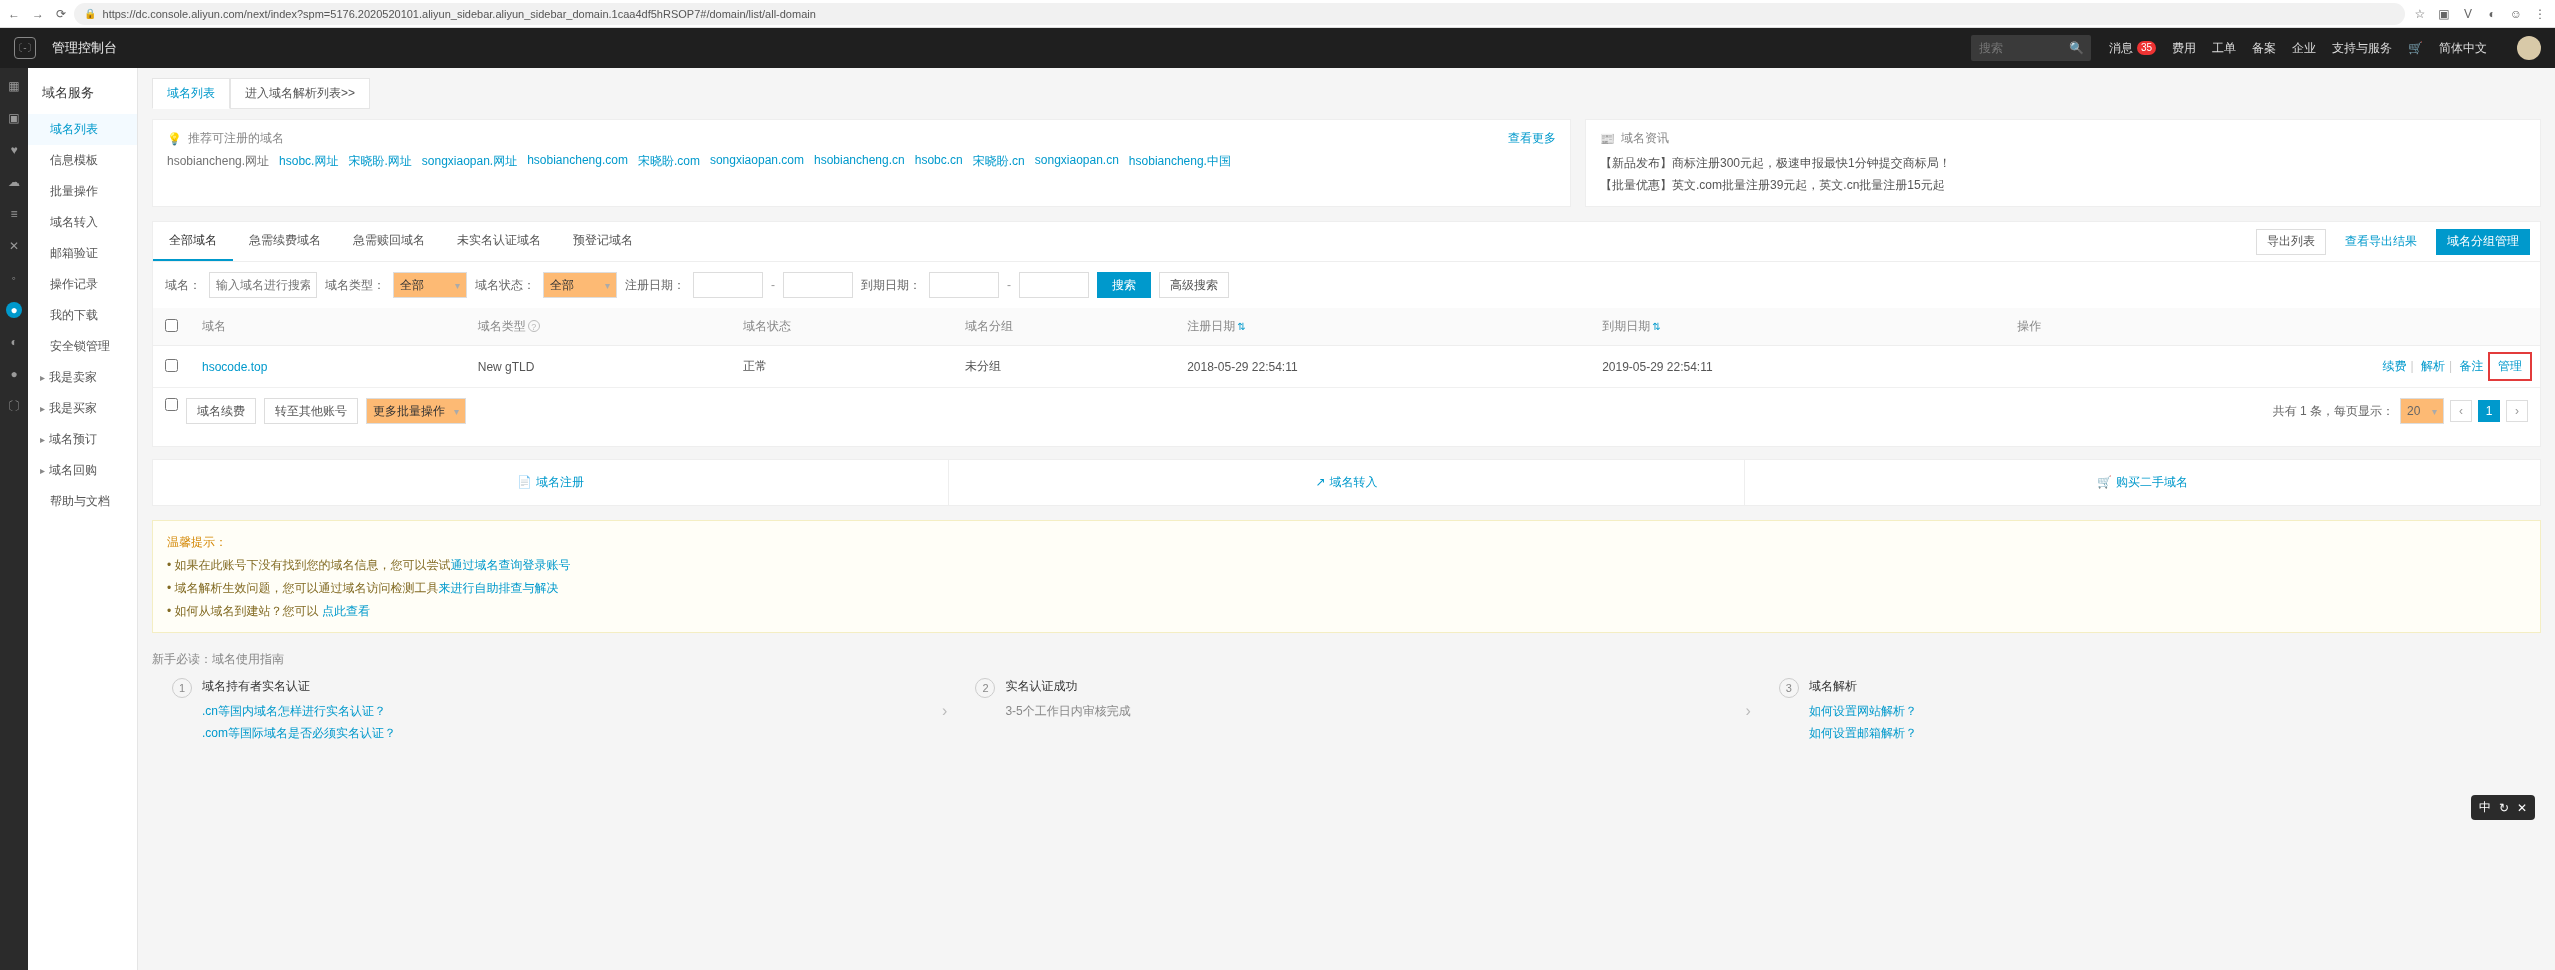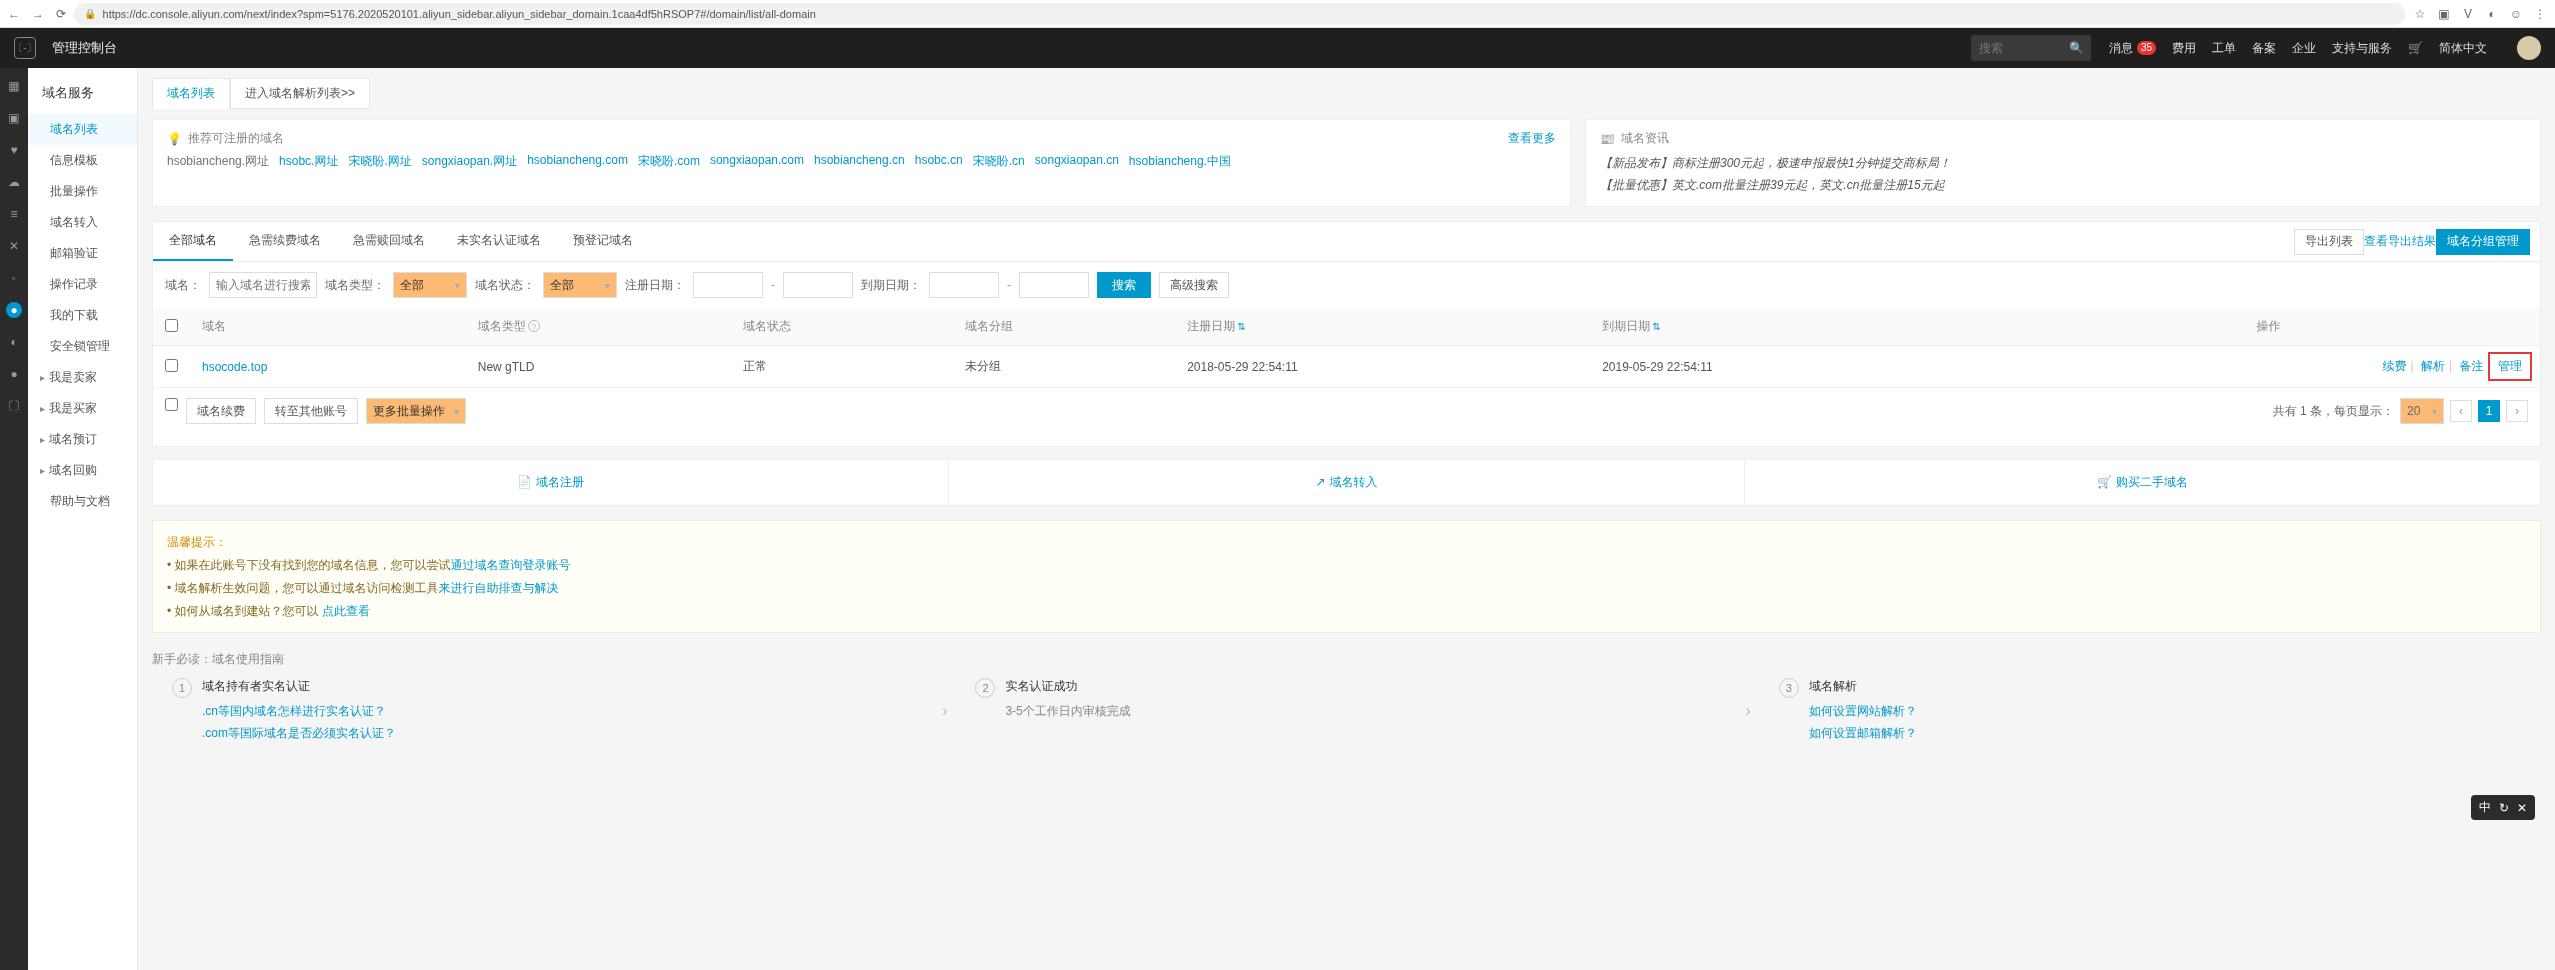--- a/index.html
+++ b/index.html
@@ -53,30 +53,30 @@
   .info-panels { display:flex; gap:14px; margin-bottom:14px; }
   .panel { background:#fff; border:1px solid #eee; padding:10px 14px; }
   .panel-left { flex:3; }
   .panel-right { flex:2; }
   .panel-hd { display:flex; align-items:center; justify-content:space-between; color:#888; font-size:12px; margin-bottom:6px; }
   .panel-hd .title { display:flex; gap:6px; align-items:center; color:#888; }
   .panel-hd .ico-l { color:#f90; }
   .panel-hd .ico-r { color:#09c; }
   .panel-links { display:flex; flex-wrap:wrap; gap:10px; font-size:12px; }
   .panel-links a { color:#09c; }
-  .news-line { font-size:12px; color:#555; line-height:1.8;font-style:italic; }
+  .news-line { font-size:12px; color:#555; line-height:1.8; }
   .more { color:#09c; font-size:12px; }
 
   
   .main-panel { background:#fff; border:1px solid #eee; padding:0 0 12px; }
   .tabset { display:flex; border-bottom:1px solid #eee; }
   .tabset .t { padding:10px 16px; font-size:12px; color:#555; cursor:pointer; }
   .tabset .t.active { color:#333; border-bottom:2px solid #09c; }
   .tabset .spacer { flex:1; }
-  .tabset .right-actions { display:flex; align-items:center; gap:0; padding-right:10px; }
+  .tabset .right-actions { display:flex; align-items:center; gap:19px; padding-right:10px; }
   .btn { display:inline-flex; align-items:center; justify-content:center; height:26px; padding:0 10px; border:1px solid #ddd; background:#fff; font-size:12px; color:#555; cursor:pointer; }
   .btn.primary { background:#09c; color:#fff; border-color:#09c; }
   .link { color:#09c; font-size:12px; }
 
   .filter-row { display:flex; align-items:center; gap:8px; padding:10px 12px; flex-wrap:wrap; }
   .filter-row label { color:#666; font-size:12px; }
   .inp { height:26px; border:1px solid #ddd; padding:0 6px; font-size:12px; background:#fff; }
   .sel { height:26px; border:1px solid #ddd; padding:0 18px 0 6px; font-size:12px; background:#fdba74; position:relative; min-width:74px; display:inline-flex; align-items:center; }
   .sel::after { content:"▾"; position:absolute; right:6px; color:#aaa; font-size:10px; }
   .date-inp { width:70px; }
@@ -298,21 +298,21 @@
       <table class="data">
         <thead>
           <tr>
             <th class="chk"><input type="checkbox" style=""></th>
             <th>域名</th>
             <th><span>域名类型</span><span class="info-ico">?</span></th>
             <th>域名状态</th>
             <th>域名分组</th>
             <th><span>注册日期</span><span class="sort-ico">⇅</span></th>
             <th><span>到期日期</span><span class="sort-ico">⇅</span></th>
-            <th style="text-align:center;padding-right:20px">操作</th>
+            <th style="text-align:left;padding-right:20px">操作</th>
           </tr>
         </thead>
         <tbody>
           <tr>
             <td class="chk"><input type="checkbox" style=""></td>
             <td><a class="link">hsocode.top</a></td>
             <td>New gTLD</td>
             <td>正常</td>
             <td>未分组</td>
             <td>2018-05-29 22:54:11</td>

